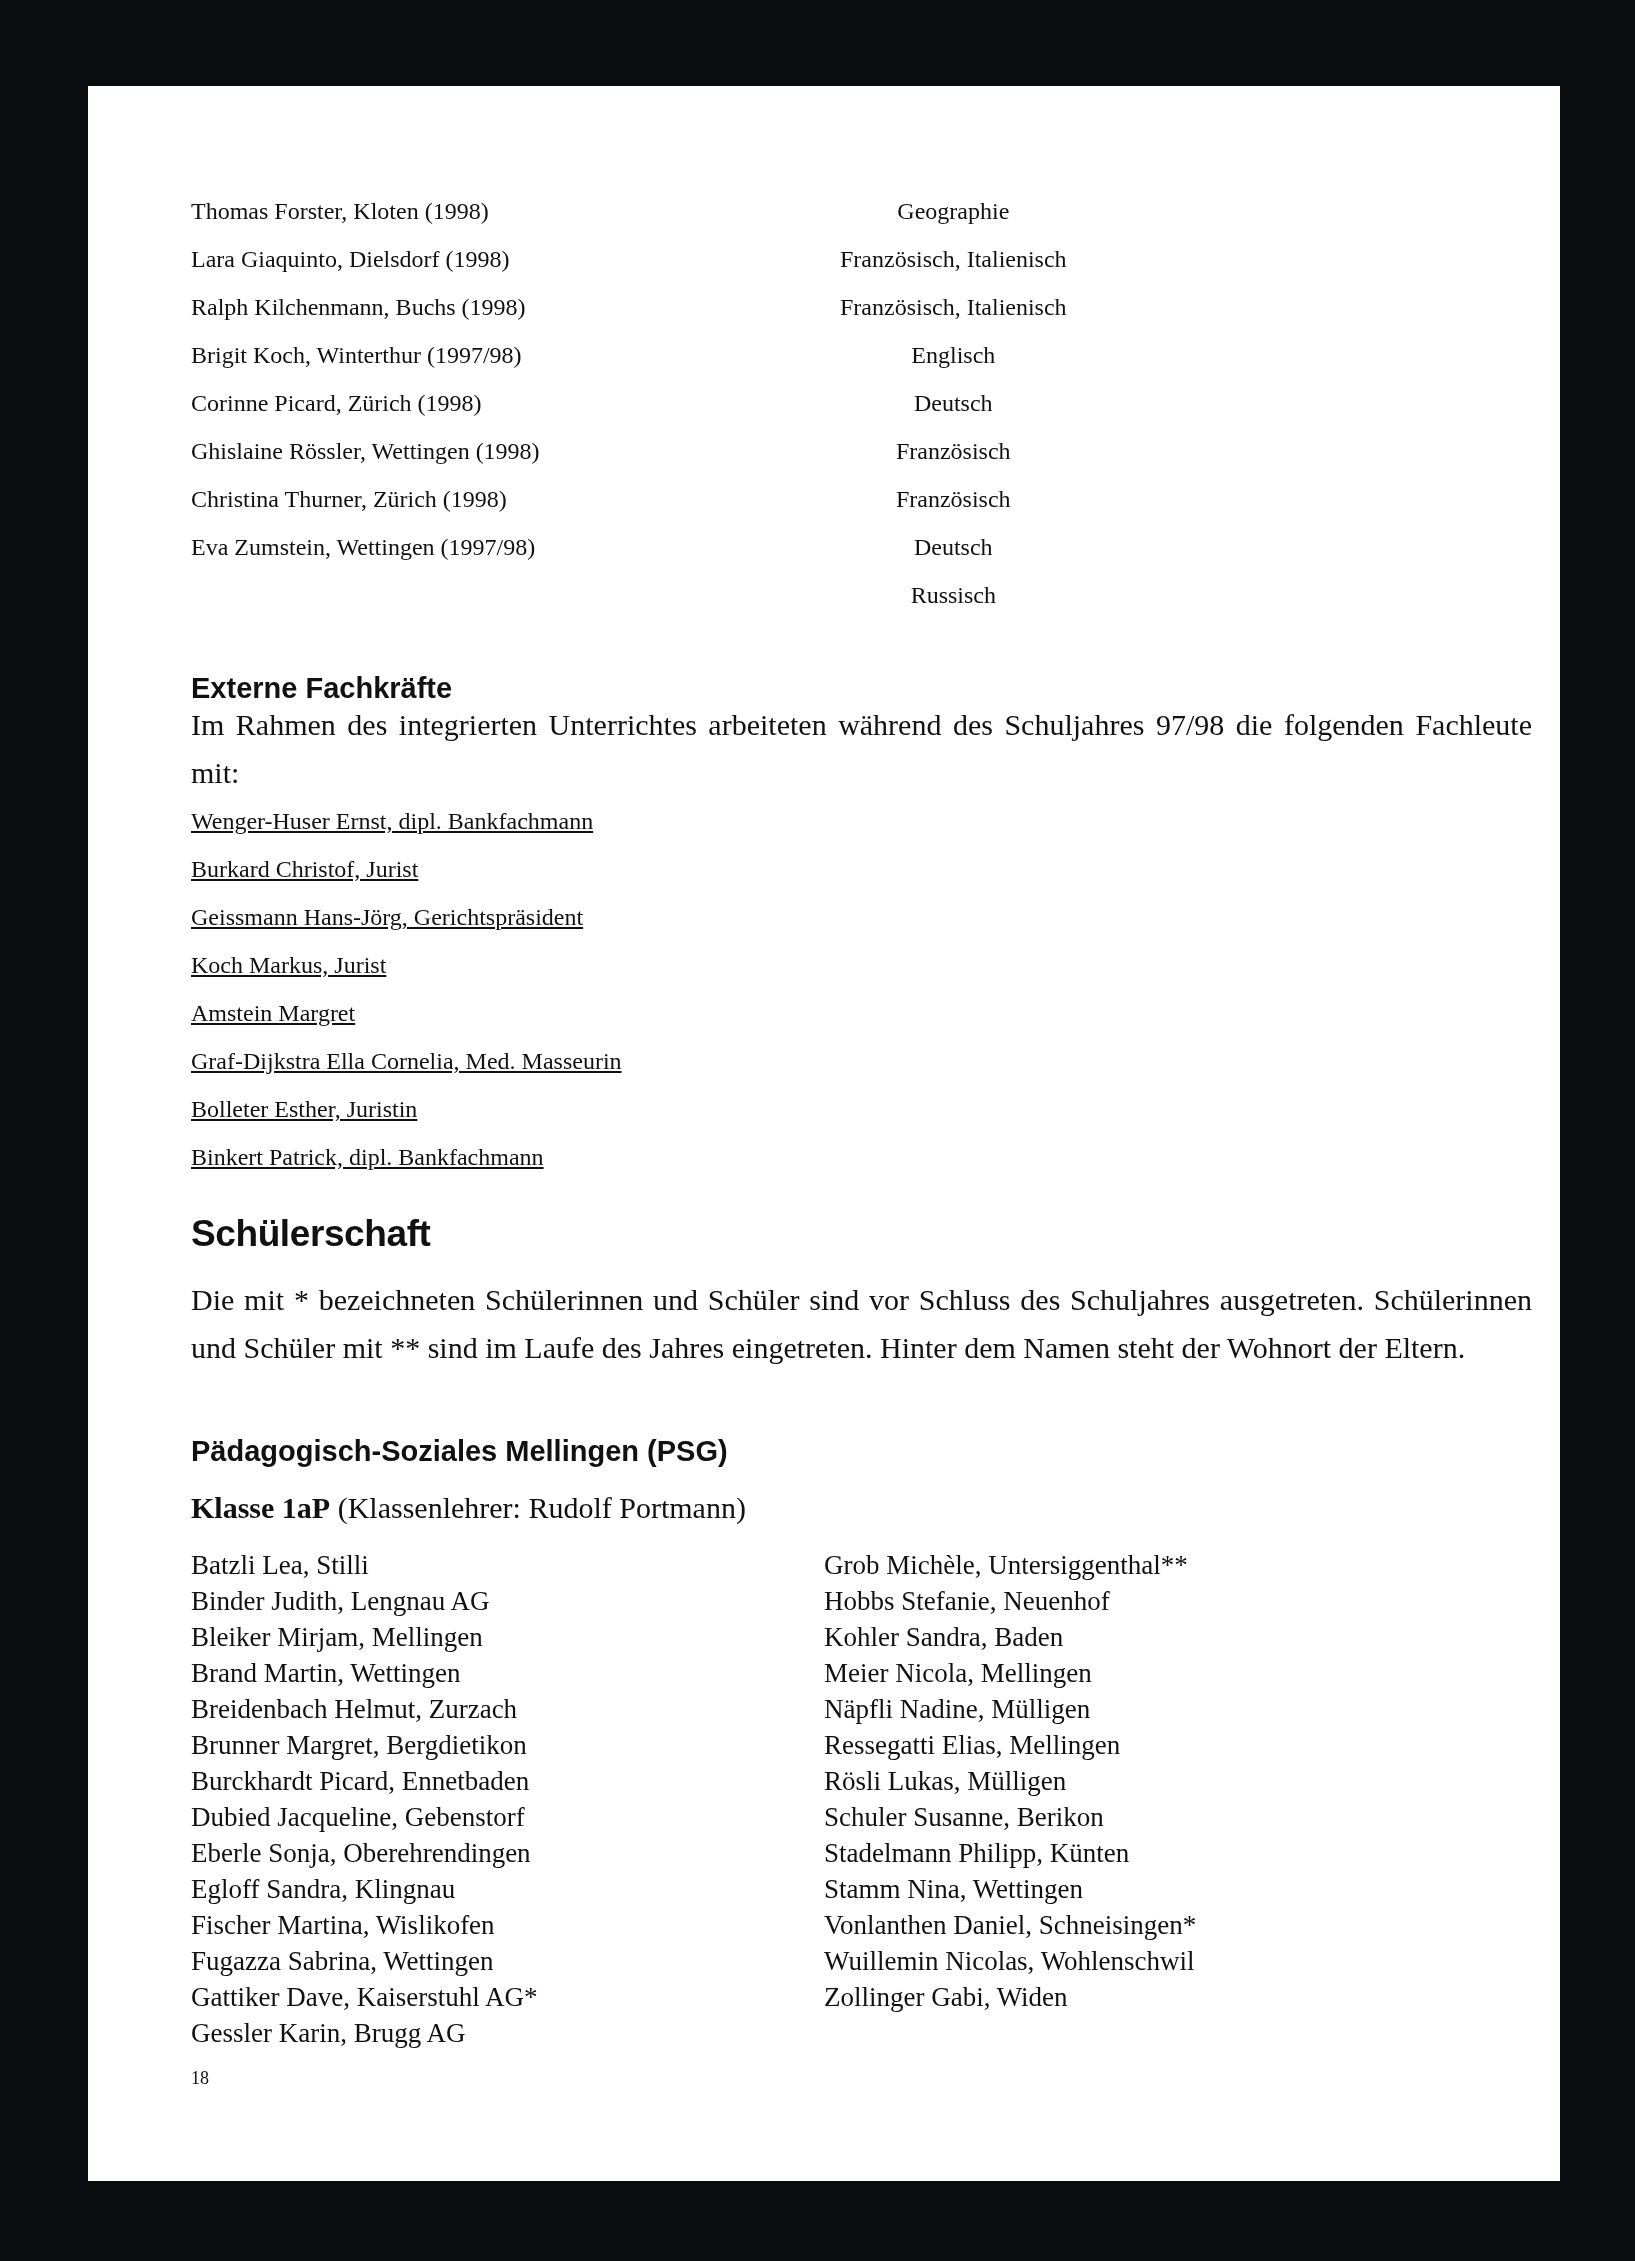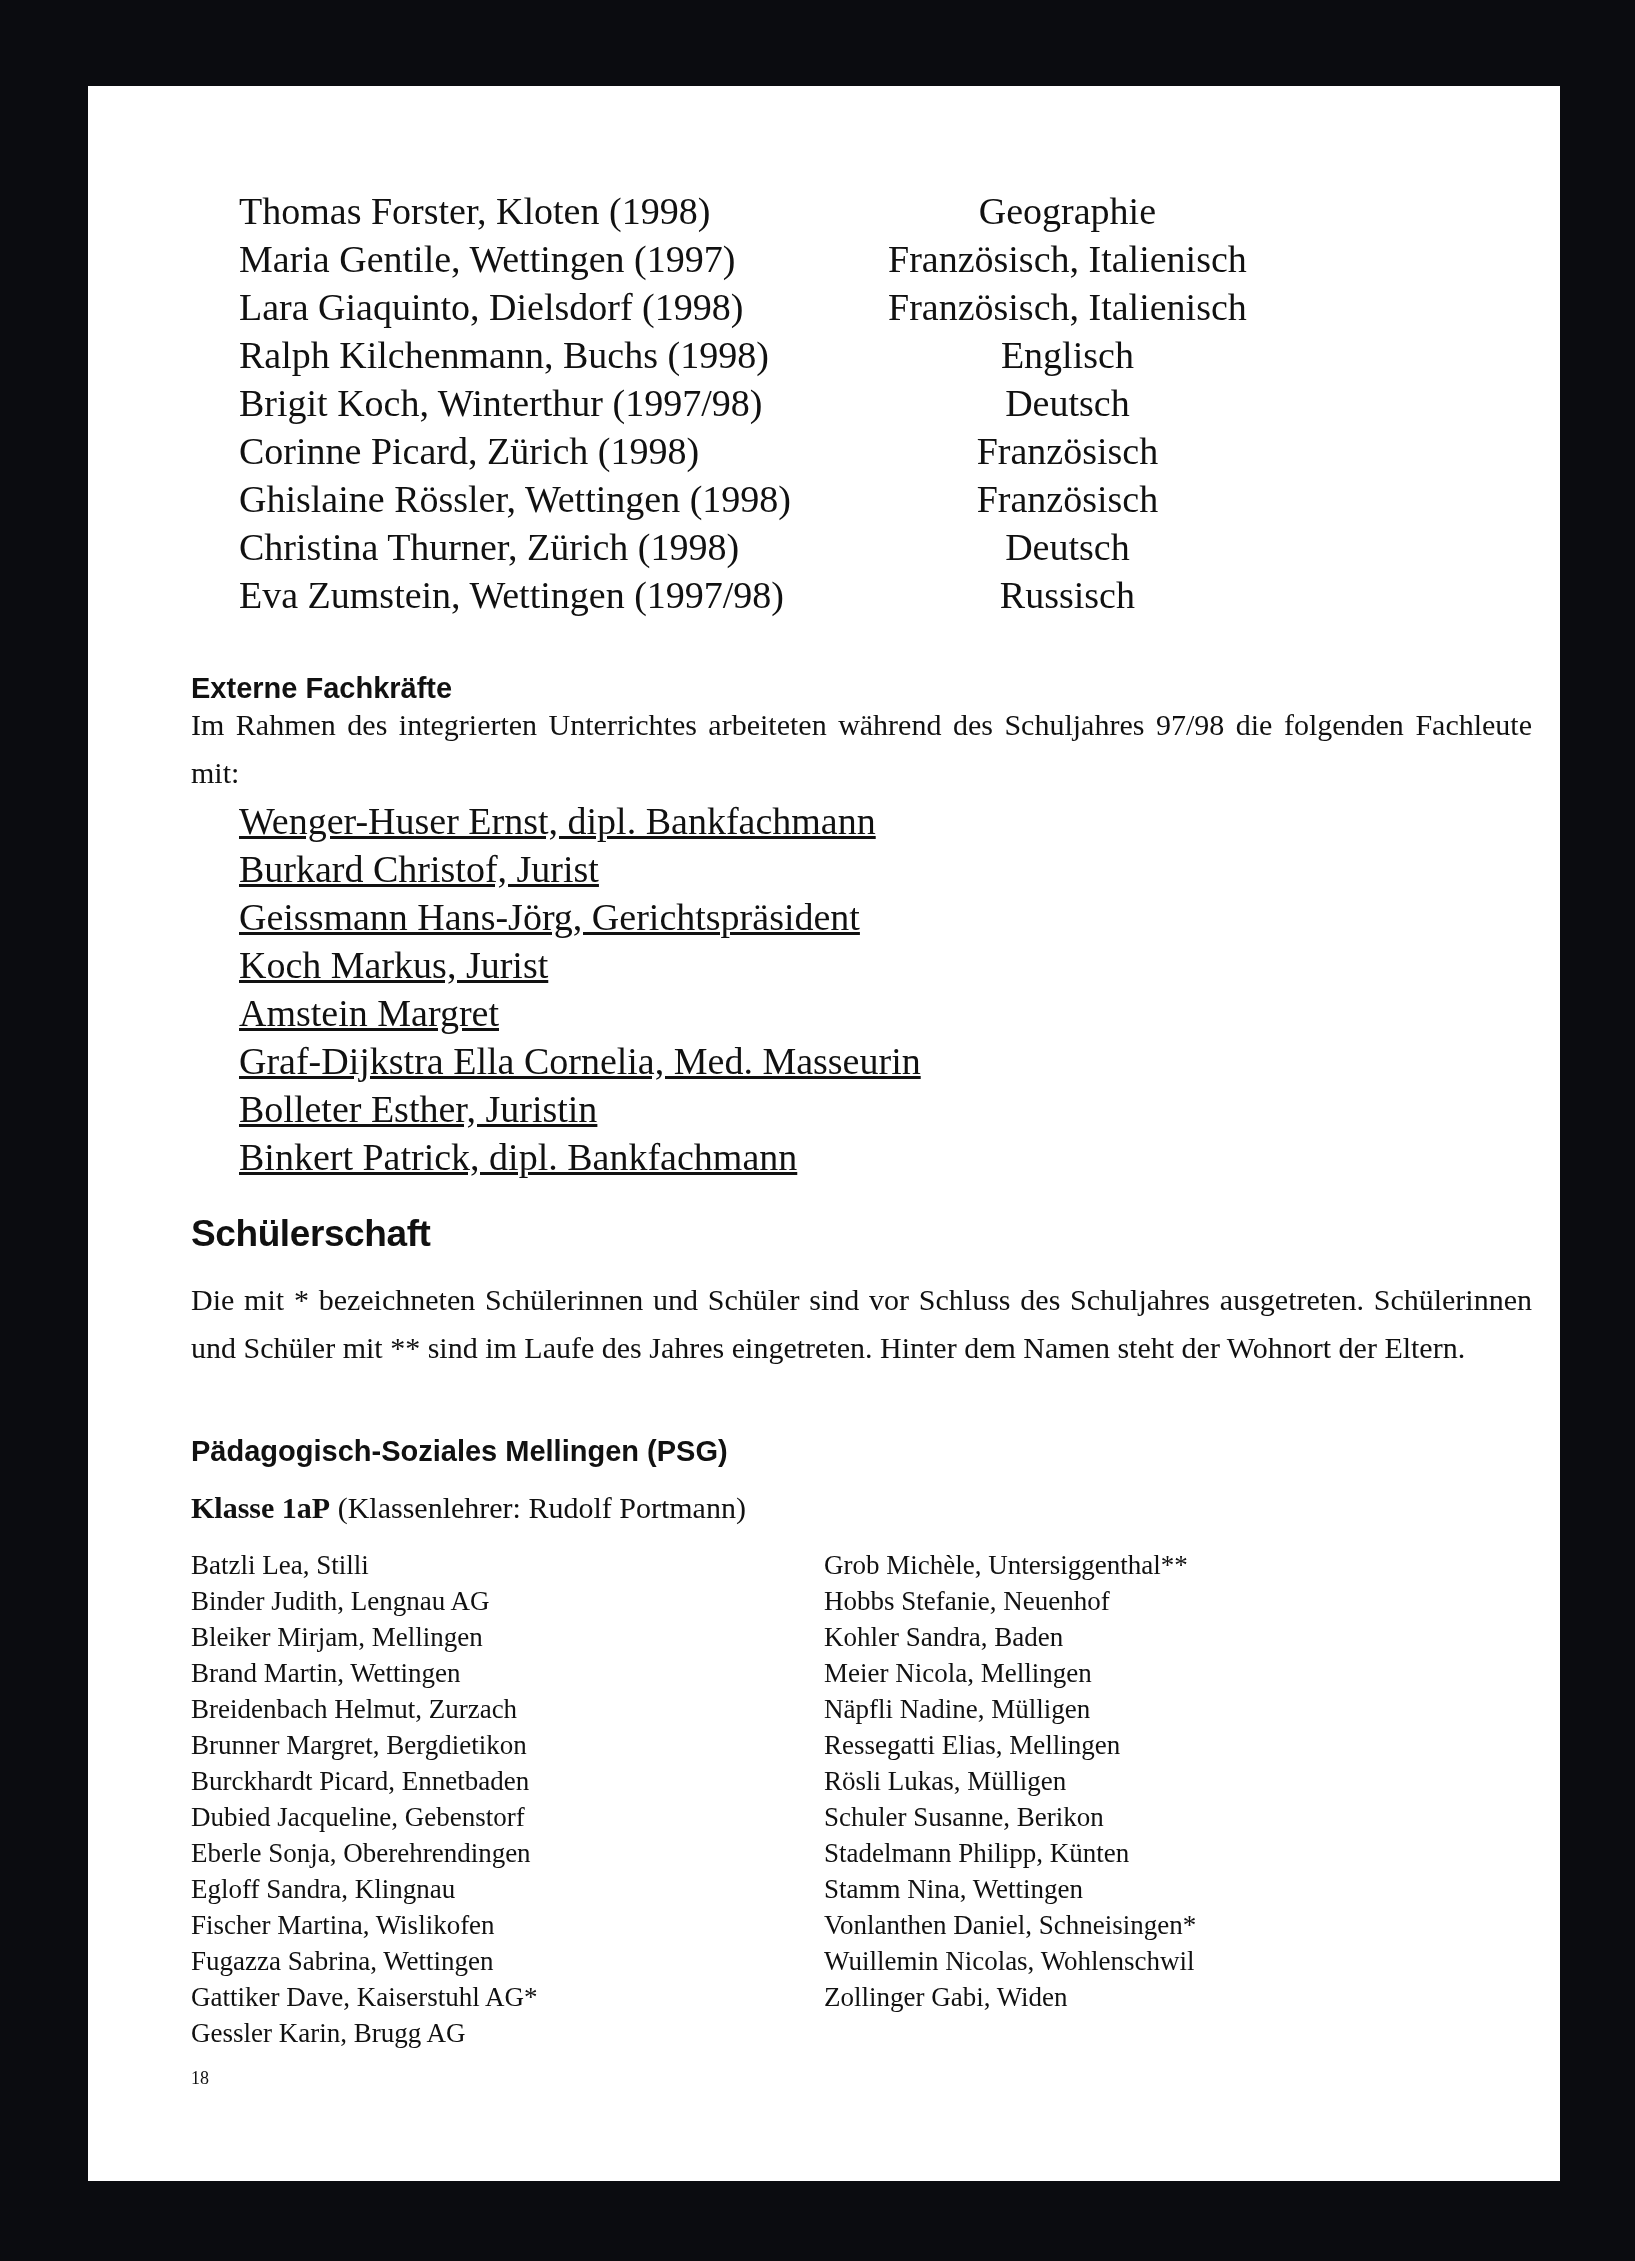--- a/index.html
+++ b/index.html
@@ -11,21 +11,21 @@
     font-family: "Liberation Serif", "DejaVu Serif", serif;
     color: #111;
   }
   .page {
     position: absolute;
     left: 88px; top: 86px;
     width: 1472px; height: 2095px;
     background: #ffffff;
   }
   .abs { position: absolute; white-space: nowrap; }
-  .serif-lg { font-size: 38px; line-height: 48px; margin-left: 48px; }
+  .serif-lg { font-size: 24px; line-height: 48px; }
   .col-left { left: 103px; }
   .col-right { left: 752px; text-align: center; }
   .h-sans { font-family: "Liberation Sans", "DejaVu Sans", sans-serif; font-weight: bold; }
   .h2 { font-size: 29px; }
   .h1 { font-size: 37px; letter-spacing: -0.4px; }
   .para {
     position: absolute; left: 103px; width: 1341px;
     font-size: 30px; line-height: 48px; text-align: justify;
   }
   .list-sm { font-size: 27px; line-height: 36px; }
@@ -33,21 +33,20 @@
   .klasse b { font-weight: bold; }
   .pagenum { font-size: 18px; }
 </style>
 </head>
 <body>
 
 <div class="page">
 
   <div class="abs serif-lg col-left" style="top:101px;">
     <div>Thomas Forster, Kloten (1998)</div>
-    <div>Maria Gentile, Wettingen (1997)</div>
     <div>Lara Giaquinto, Dielsdorf (1998)</div>
     <div>Ralph Kilchenmann, Buchs (1998)</div>
     <div>Brigit Koch, Winterthur (1997/98)</div>
     <div>Corinne Picard, Zürich (1998)</div>
     <div>Ghislaine Rössler, Wettingen (1998)</div>
     <div>Christina Thurner, Zürich (1998)</div>
     <div>Eva Zumstein, Wettingen (1997/98)</div>
   </div>
   <div class="abs serif-lg col-right" style="top:101px;">
     <div>Geographie</div>

